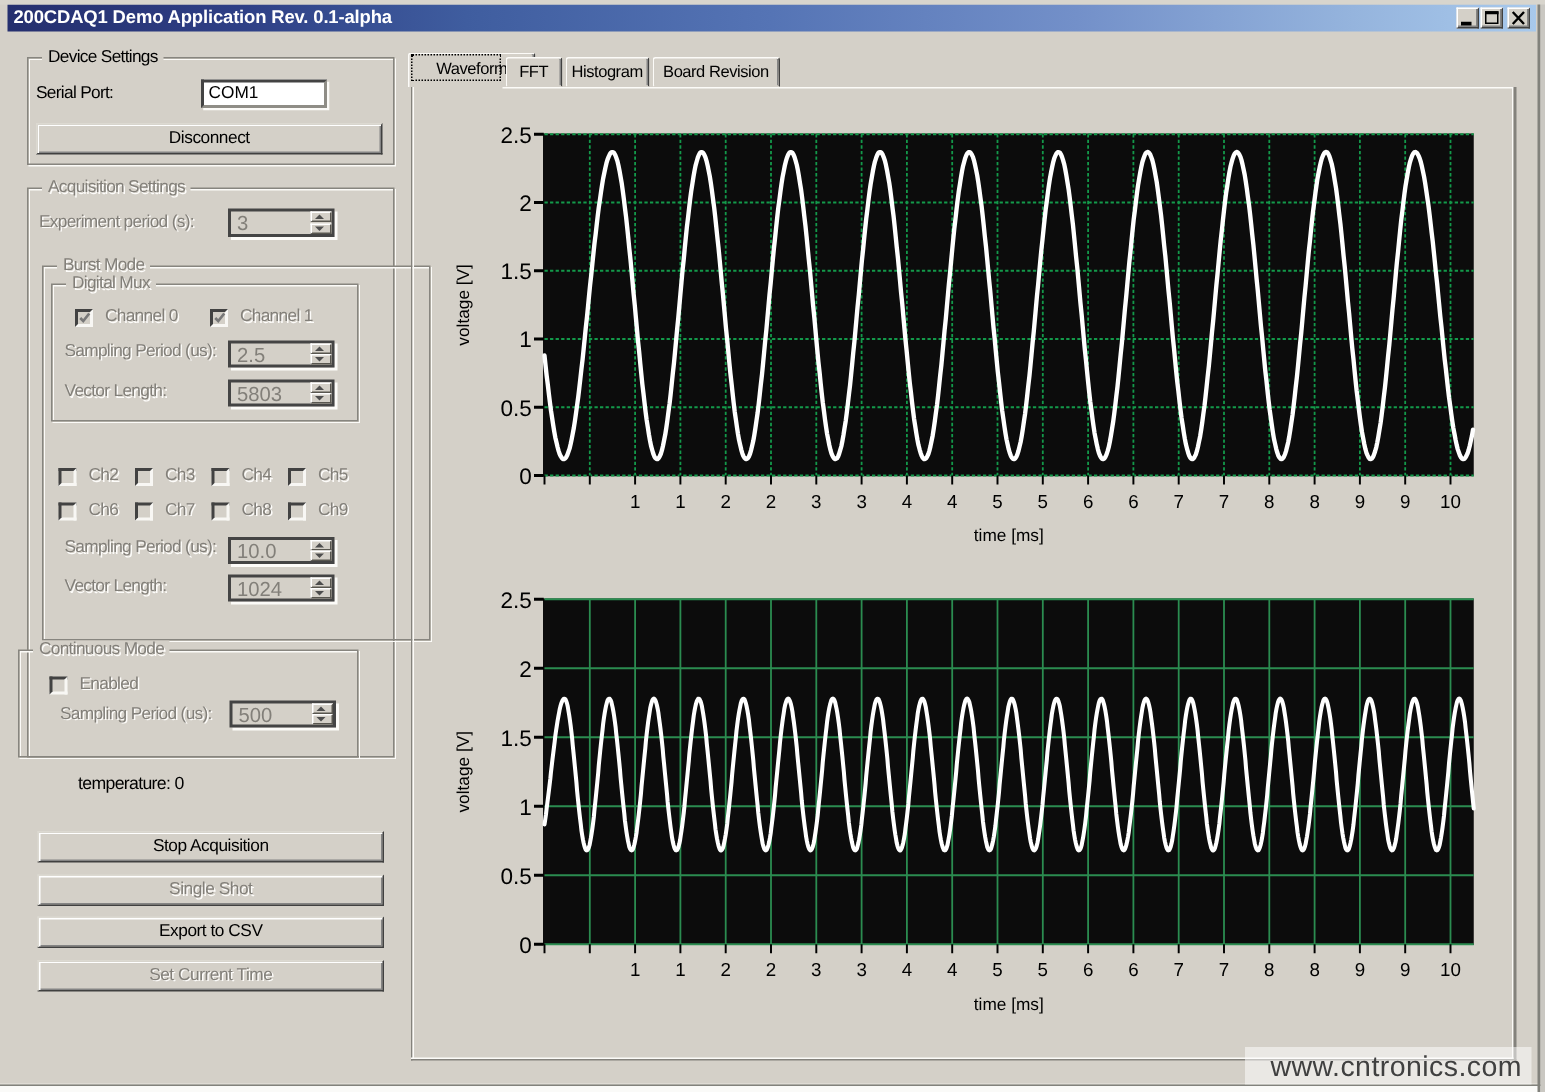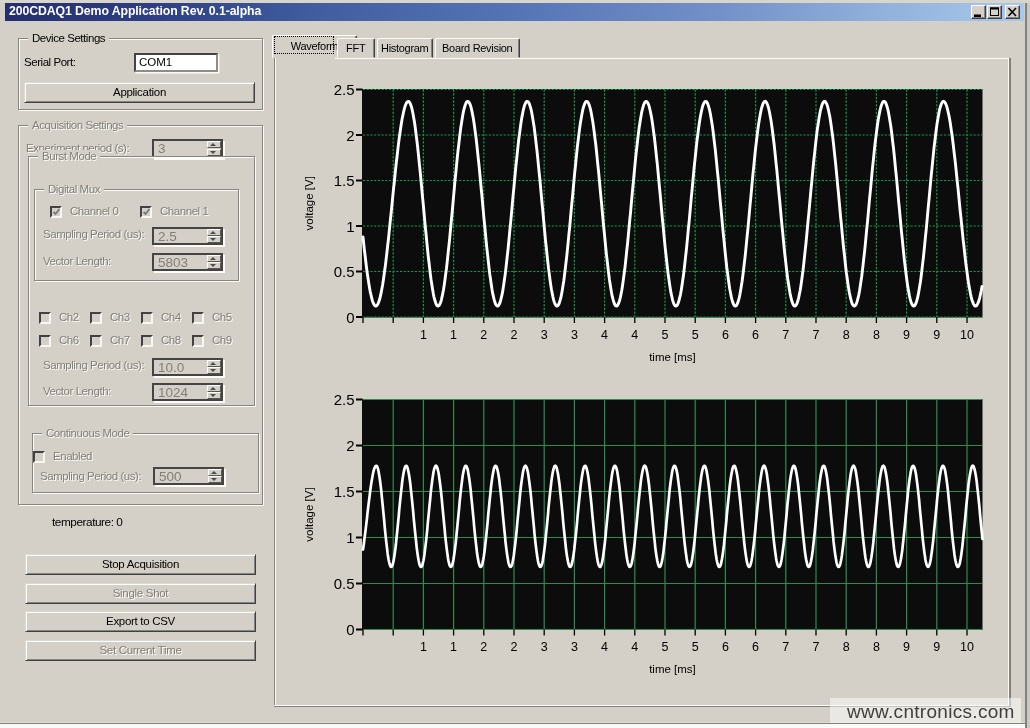--- a/index.html
+++ b/index.html
@@ -40,36 +40,36 @@
       </svg></div>
  <div class="tbtn" style="left:1005px"><svg width="13" height="12">
         <path d="M2.5,2 L10,10 M10,2 L2.5,10" stroke="#000" stroke-width="1.6"></path>
       </svg></div>
 
  <div class="gb" style="left:18px;top:38px;width:245px;height:72px">
       <span class="lg">Device Settings</span>
     </div>
  <div class="lbl" style="left:24px;top:56px">Serial Port:</div>
  <div class="tb" style="left:134px;top:53px;width:84px;height:19px;line-height:14px">COM1</div>
- <div class="btn" style="left:24px;top:82px;width:231px;height:21px;line-height:19px">Application</div>
+ <div class="btn" style="left:24px;top:82px;width:231px;height:21px;line-height:19px">Disconnect</div>
 
  <div class="gb" style="left:18px;top:125px;width:245px;height:380px">
       <span class="lg dis">Acquisition Settings</span>
     </div>
  <div class="lbl dis" style="left:26px;top:142px">Experiment period (s):</div>
  <div class="spin" style="left:152px;top:139px">
       <span class="spv">3</span>
       <div class="spb spbu">
         <i class="aru"></i>
       </div>
       <div class="spb spbd">
         <i class="ard"></i>
       </div>
     </div>
- <div class="gb" style="left:28px;top:156px;width:227px;height:250px">
+ <div class="gb" style="left:28px;top:177px;width:259px;height:250px">
       <span class="lg dis">Burst Mode</span>
     </div>
  <div class="gb" style="left:34px;top:189px;width:205px;height:92px">
       <span class="lg dis">Digital Mux</span>
     </div>
  <div class="cb" style="left:50px;top:206px">
       <svg width="9" height="9" style="position:absolute;left:0px;top:0px">
         <path d="M1.5,4 L3.5,6 L7.5,1" stroke="#787878" stroke-width="1.8" fill="none"></path>
       </svg>
     </div>
@@ -129,21 +129,21 @@
  <div class="lbl dis" style="left:43px;top:385px">Vector Length:</div>
  <div class="spin" style="left:152px;top:382.5px">
       <span class="spv">1024</span>
       <div class="spb spbu">
         <i class="aru"></i>
       </div>
       <div class="spb spbd">
         <i class="ard"></i>
       </div>
     </div>
- <div class="gb" style="left:32px;top:433px;width:227px;height:60px">
+ <div class="gb" style="left:12px;top:433px;width:227px;height:72px">
       <span class="lg dis">Continuous Mode</span>
     </div>
  <div class="cb" style="left:33px;top:451px"></div>
     <div class="lbl dis" style="left:53px;top:450px">Enabled</div>
  <div class="lbl dis" style="left:40px;top:470px">Sampling Period (us):</div>
  <div class="spin" style="left:153px;top:466.5px">
       <span class="spv">500</span>
       <div class="spb spbu">
         <i class="aru"></i>
       </div>

